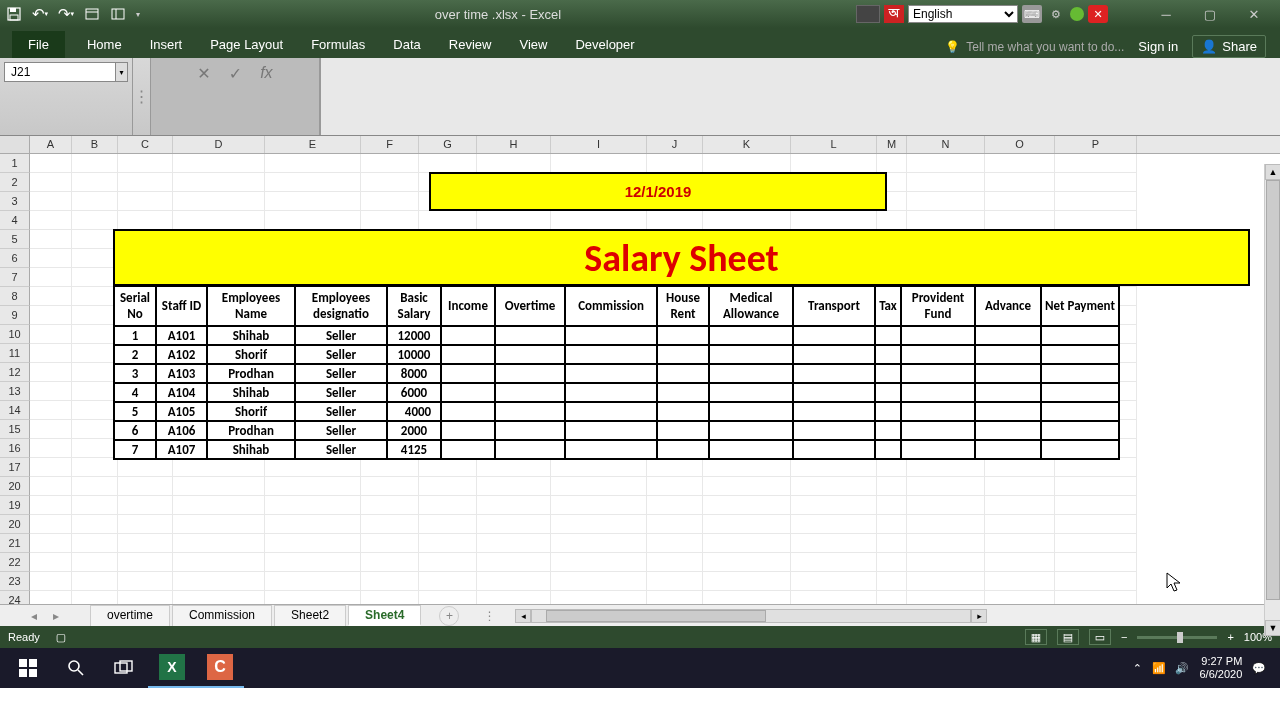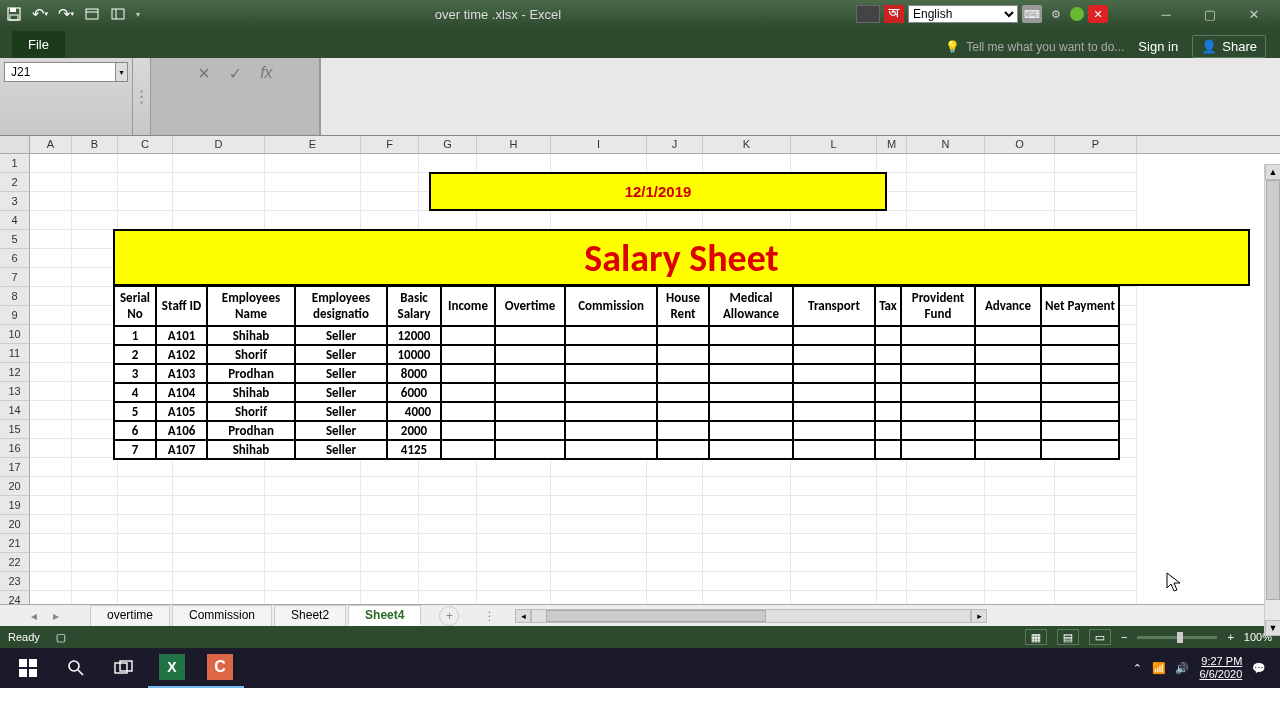--- a/index.html
+++ b/index.html
@@ -73,21 +73,21 @@
 .status-right{display:flex;align-items:center;gap:10px;}
 .view-btn{width:22px;height:16px;border:1px solid #5a7a5a;display:flex;align-items:center;justify-content:center;}
 .zoom-slider{width:80px;height:3px;background:#5a7a5a;position:relative;}
 .zoom-thumb{position:absolute;left:50%;top:-4px;width:6px;height:11px;background:#ccc;}
 
 
 .taskbar { height:40px; background:#1a1a2a; display:flex; align-items:center; padding:0 4px;}
 .task-btn { width:48px; height:40px; display:flex; align-items:center; justify-content:center; color:#fff;}
 .task-btn.active { border-bottom:2px solid #76b9ed;}
 .task-right { margin-left:auto; display:flex; align-items:center; gap:10px; color:#fff; font-size:11px; padding-right:10px;}
-.clock { text-align:right; line-height:1.2;text-decoration:underline;}
+.clock { text-align:right; line-height:1.2;}
 
 .cursor { position:absolute; pointer-events:none; z-index:1000;}
 </style>
 </head>
 <body>
 
 <div class="titlebar">
   <div class="titlebar-left">
     <span class="qat-icon">
       <svg width="14" height="14" viewBox="0 0 14 14">
@@ -123,20 +123,30 @@
     <span class="sys-btn red-x" style="color:#fff;">✕</span>
     <span style="width:30px;"></span>
     <span class="win-btn">─</span>
     <span class="win-btn">▢</span>
     <span class="win-btn">✕</span>
   </div>
 </div>
 
 <div class="ribbon-tabs">
   <div class="file-tab">File</div>
+  <div id="rtabs" style="display:flex;">
+      <div class="rib-tab">Home</div>
+      <div class="rib-tab">Insert</div>
+      <div class="rib-tab">Page Layout</div>
+      <div class="rib-tab">Formulas</div>
+      <div class="rib-tab">Data</div>
+      <div class="rib-tab">Review</div>
+      <div class="rib-tab">View</div>
+      <div class="rib-tab">Developer</div>
+    </div>
   <div class="rib-right">
     <div class="tell-box">
       <span>💡</span>
       <span>Tell me what you want to do...</span>
     </div>
     <span>Sign in</span>
     <div class="share-btn">
       <span>👤</span>
       <span>Share</span>
     </div>

